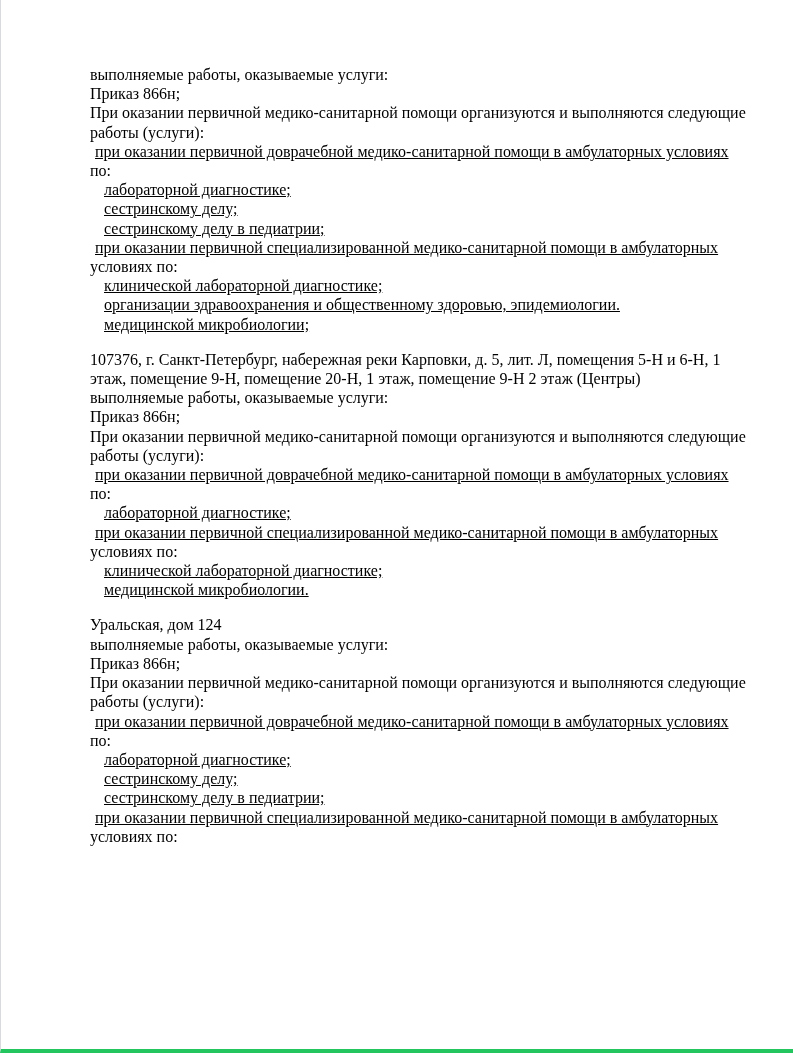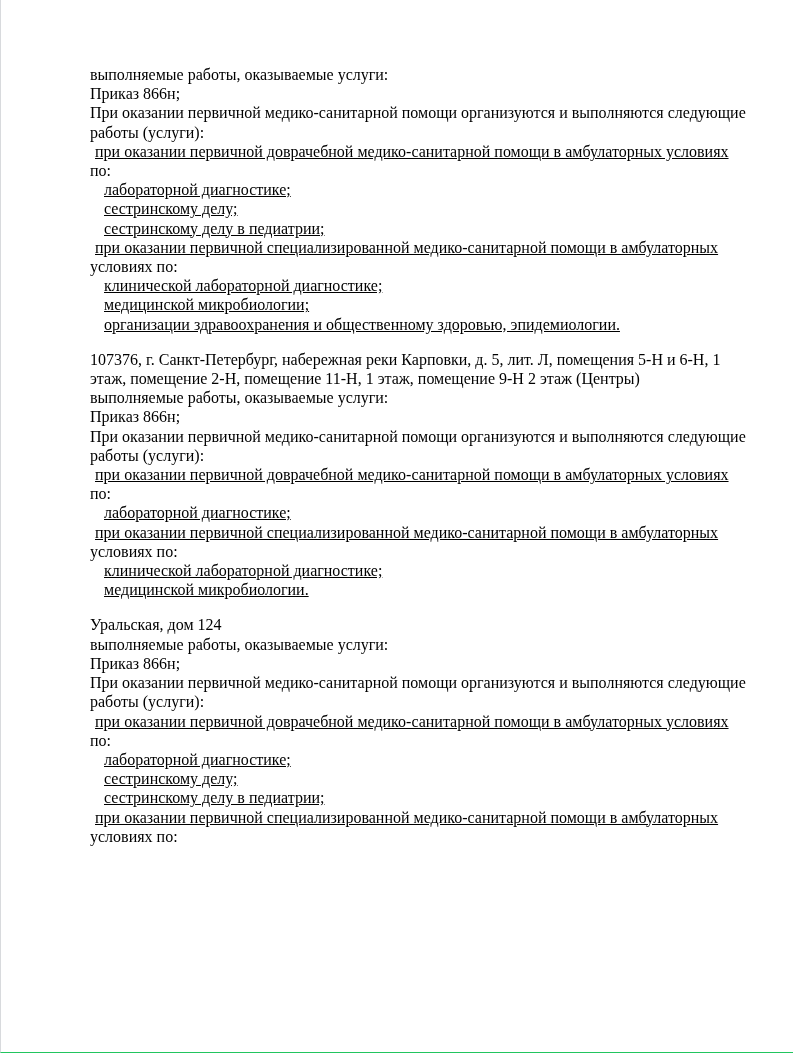--- a/index.html
+++ b/index.html
@@ -6,21 +6,21 @@
     margin: 0;
     padding: 0;
     background: #ffffff;
   }
   .page {
     width: 793px;
     height: 1053px;
     box-sizing: border-box;
     background: #ffffff;
     border-left: 1px solid #d8dadd;
-    border-bottom: 1px solid #22c55e;
+    border-bottom: 4px solid #22c55e;
     overflow: hidden;
   }
   .doc {
     padding: 65px 44px 0 89px;
     font-family: "Liberation Serif", "DejaVu Serif", serif;
     font-size: 16px;
     line-height: 19.2px;
     color: #000000;
   }
   .block + .block {
@@ -43,26 +43,26 @@
         <div class="line indent-0">При оказании первичной медико-санитарной помощи организуются и выполняются следующие</div>
         <div class="line indent-0">работы (услуги):</div>
         <div class="line indent-1">при оказании первичной доврачебной медико-санитарной помощи в амбулаторных условиях</div>
         <div class="line indent-0">по:</div>
         <div class="line indent-2">лабораторной диагностике;</div>
         <div class="line indent-2">сестринскому делу;</div>
         <div class="line indent-2">сестринскому делу в педиатрии;</div>
         <div class="line indent-1">при оказании первичной специализированной медико-санитарной помощи в амбулаторных</div>
         <div class="line indent-0">условиях по:</div>
         <div class="line indent-2">клинической лабораторной диагностике;</div>
+        <div class="line indent-2">организации здравоохранения и общественному здоровью, эпидемиологии.</div>
         <div class="line indent-2">медицинской микробиологии;</div>
-        <div class="line indent-2">организации здравоохранения и общественному здоровью, эпидемиологии.</div>
       </section>
       <section class="block">
         <div class="line indent-0">107376, г. Санкт-Петербург, набережная реки Карповки, д. 5, лит. Л, помещения 5-Н и 6-Н, 1</div>
-        <div class="line indent-0">этаж, помещение 2-Н, помещение 11-Н, 1 этаж, помещение 9-Н 2 этаж (Центры)</div>
+        <div class="line indent-0">этаж, помещение 9-Н, помещение 20-Н, 1 этаж, помещение 9-Н 2 этаж (Центры)</div>
         <div class="line indent-0">выполняемые работы, оказываемые услуги:</div>
         <div class="line indent-0">Приказ 866н;</div>
         <div class="line indent-0">При оказании первичной медико-санитарной помощи организуются и выполняются следующие</div>
         <div class="line indent-0">работы (услуги):</div>
         <div class="line indent-1">при оказании первичной доврачебной медико-санитарной помощи в амбулаторных условиях</div>
         <div class="line indent-0">по:</div>
         <div class="line indent-2">лабораторной диагностике;</div>
         <div class="line indent-1">при оказании первичной специализированной медико-санитарной помощи в амбулаторных</div>
         <div class="line indent-0">условиях по:</div>
         <div class="line indent-2">клинической лабораторной диагностике;</div>

